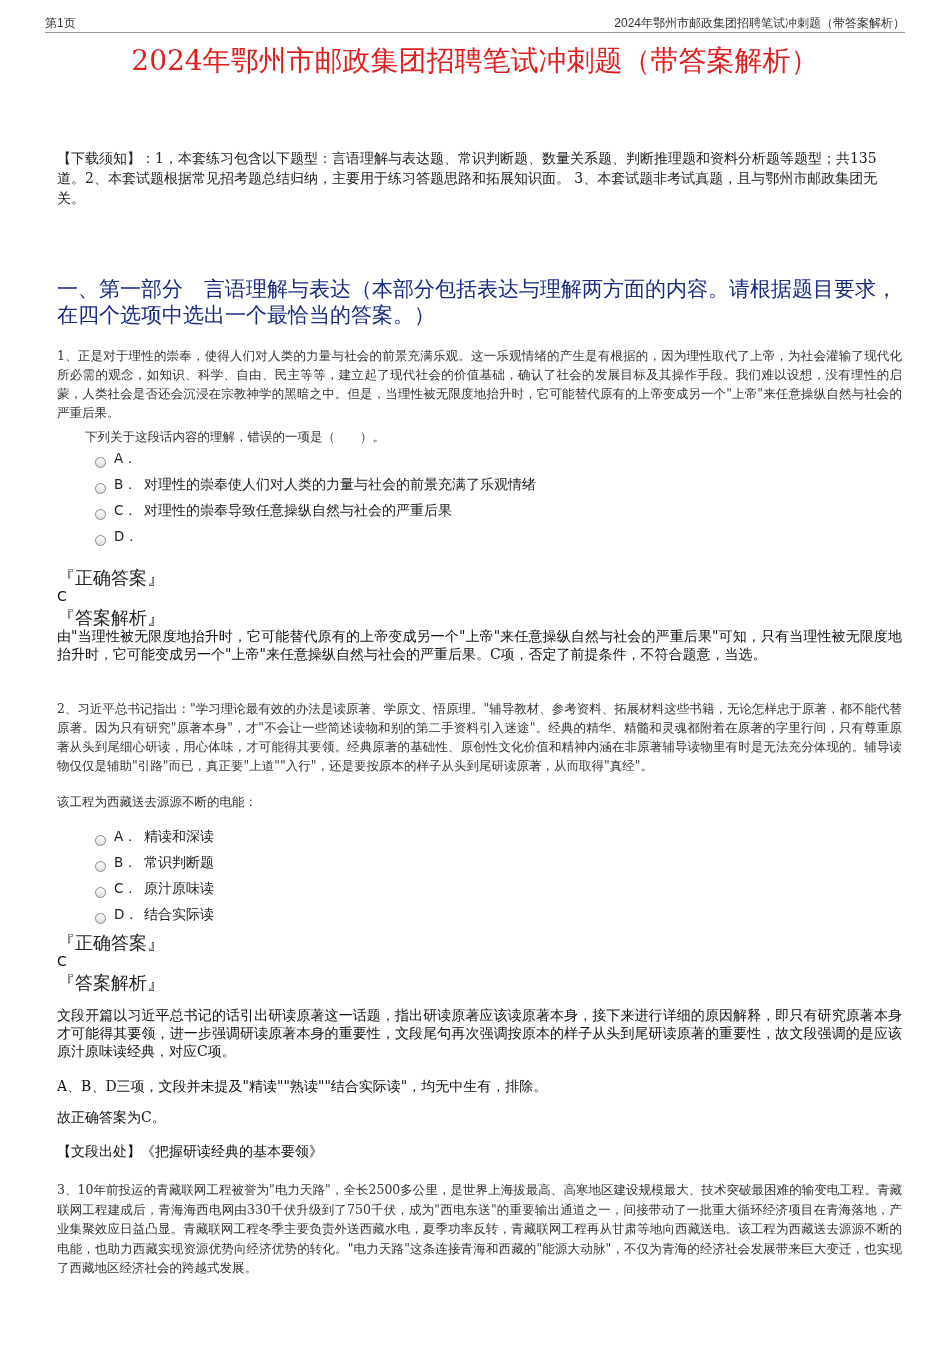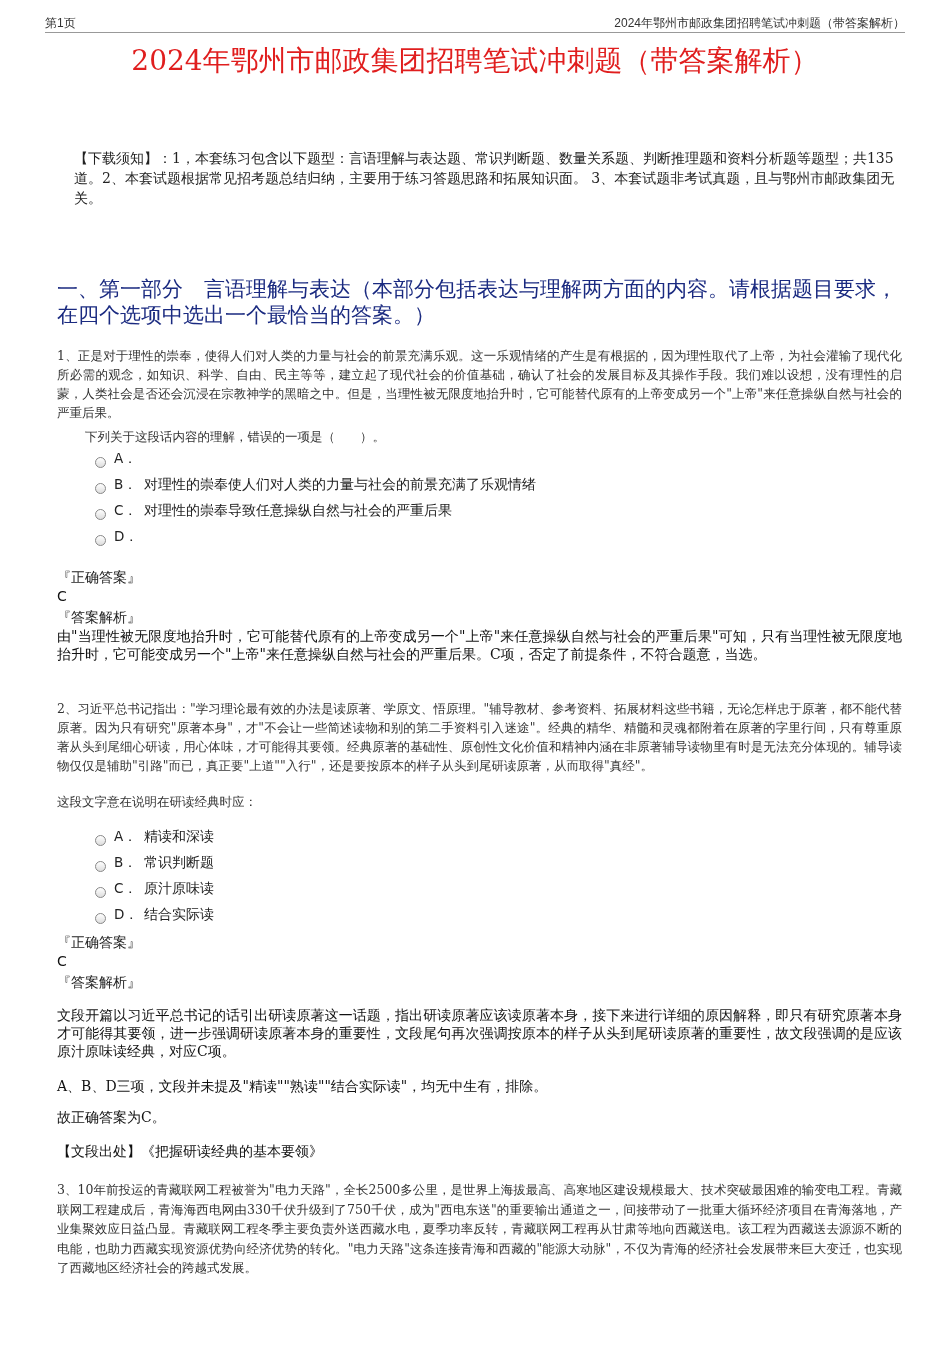--- a/index.html
+++ b/index.html
@@ -13,38 +13,38 @@
       font-family: "Liberation Sans", "DejaVu Sans", sans-serif; color: #333;
     }
     .page-header .left { position: absolute; left: 0; top: 3px; text-align: center; }
     .page-header .right { position: absolute; right: 0; top: 3px; }
     .doc-title {
       position: absolute; left: 0; width: 950px; top: 42px; text-align: center;
       color: #e01e1e; font-size: 28px; letter-spacing: 0px;
     }
     .notice {
       position: absolute; left: 57px; top: 148px; width: 845px;
-      font-size: 14px; line-height: 20px; color: #222; margin-left: 17px;
+      font-size: 14px; line-height: 20px; color: #222;
     }
     .section-title {
       position: absolute; left: 57px; top: 276px; width: 845px;
       font-size: 21px; line-height: 26px; color: #1a2a80;
     }
     .block { position: absolute; left: 57px; width: 845px; font-size: 12.5px; line-height: 19px; color: #333; }
     .q-stem { text-align: justify; }
     .q-prompt { padding-left: 28px; }
     .options { position: absolute; left: 95px; width: 760px; }
     .option { display: flex; align-items: center; height: 26px; font-size: 14px; color: #222; }
     .radio {
       width: 9px; height: 9px; border-radius: 50%; border: 1px solid #888;
       background: linear-gradient(#fff, #ddd); margin-right: 8px; margin-top: 6px; flex: 0 0 auto;
     }
     .opt-letter { font-family: "DejaVu Sans", sans-serif; width: 30px; font-size: 13.5px; }
     .opt-text { }
-    .label-line { font-size: 14px; line-height: 19px; color: #222; }
+    .label-line { font-size: 18px; line-height: 19px; color: #222; }
     .ans-letter { font-family: "DejaVu Sans", sans-serif; font-size: 14px; line-height: 18px; color: #111; }
     .explain { font-size: 14px; line-height: 18px; color: #111; text-align: justify; }
     .para { font-size: 14px; line-height: 19px; color: #111; }
     .footer {
       position: absolute; left: 45px; top: 1365px; width: 860px; height: 24px;
       border-top: 1px solid #aaa; font-size: 12px;
       font-family: "Liberation Sans", "DejaVu Sans", sans-serif; color: #333; font-weight: bold;
     }
     .footer .left { position: absolute; left: 0; top: 4px; }
     .footer .right { position: absolute; right: 0; top: 4px; margin-left: 37px; }
@@ -88,21 +88,21 @@
 </div>
 
 <div class="block" style="top:568px;">
   <div class="label-line">『正确答案』</div>
   <div class="ans-letter">C</div>
   <div class="label-line" style="margin-top:3px;">『答案解析』</div>
   <div class="explain">由"当理性被无限度地抬升时，它可能替代原有的上帝变成另一个"上帝"来任意操纵自然与社会的严重后果"可知，只有当理性被无限度地抬升时，它可能变成另一个"上帝"来任意操纵自然与社会的严重后果。C项，否定了前提条件，不符合题意，当选。</div>
 </div>
 
 <div class="block q-stem" style="top:699px;">2、习近平总书记指出："学习理论最有效的办法是读原著、学原文、悟原理。"辅导教材、参考资料、拓展材料这些书籍，无论怎样忠于原著，都不能代替原著。因为只有研究"原著本身"，才"不会让一些简述读物和别的第二手资料引入迷途"。经典的精华、精髓和灵魂都附着在原著的字里行间，只有尊重原著从头到尾细心研读，用心体味，才可能得其要领。经典原著的基础性、原创性文化价值和精神内涵在非原著辅导读物里有时是无法充分体现的。辅导读物仅仅是辅助"引路"而已，真正要"上道""入行"，还是要按原本的样子从头到尾研读原著，从而取得"真经"。</div>
-<div class="block" style="top:792px;">这段文字意在说明在研读经典时应：</div>
+<div class="block" style="top:792px;">该工程为西藏送去源源不断的电能：</div>
 
 <div class="options" style="top:824px;">
   <div class="option">
     <span class="radio"></span>
     <span class="opt-letter">A．</span>
     <span class="opt-text">精读和深读</span>
   </div>
   <div class="option">
     <span class="radio"></span>
     <span class="opt-letter">B．</span>

